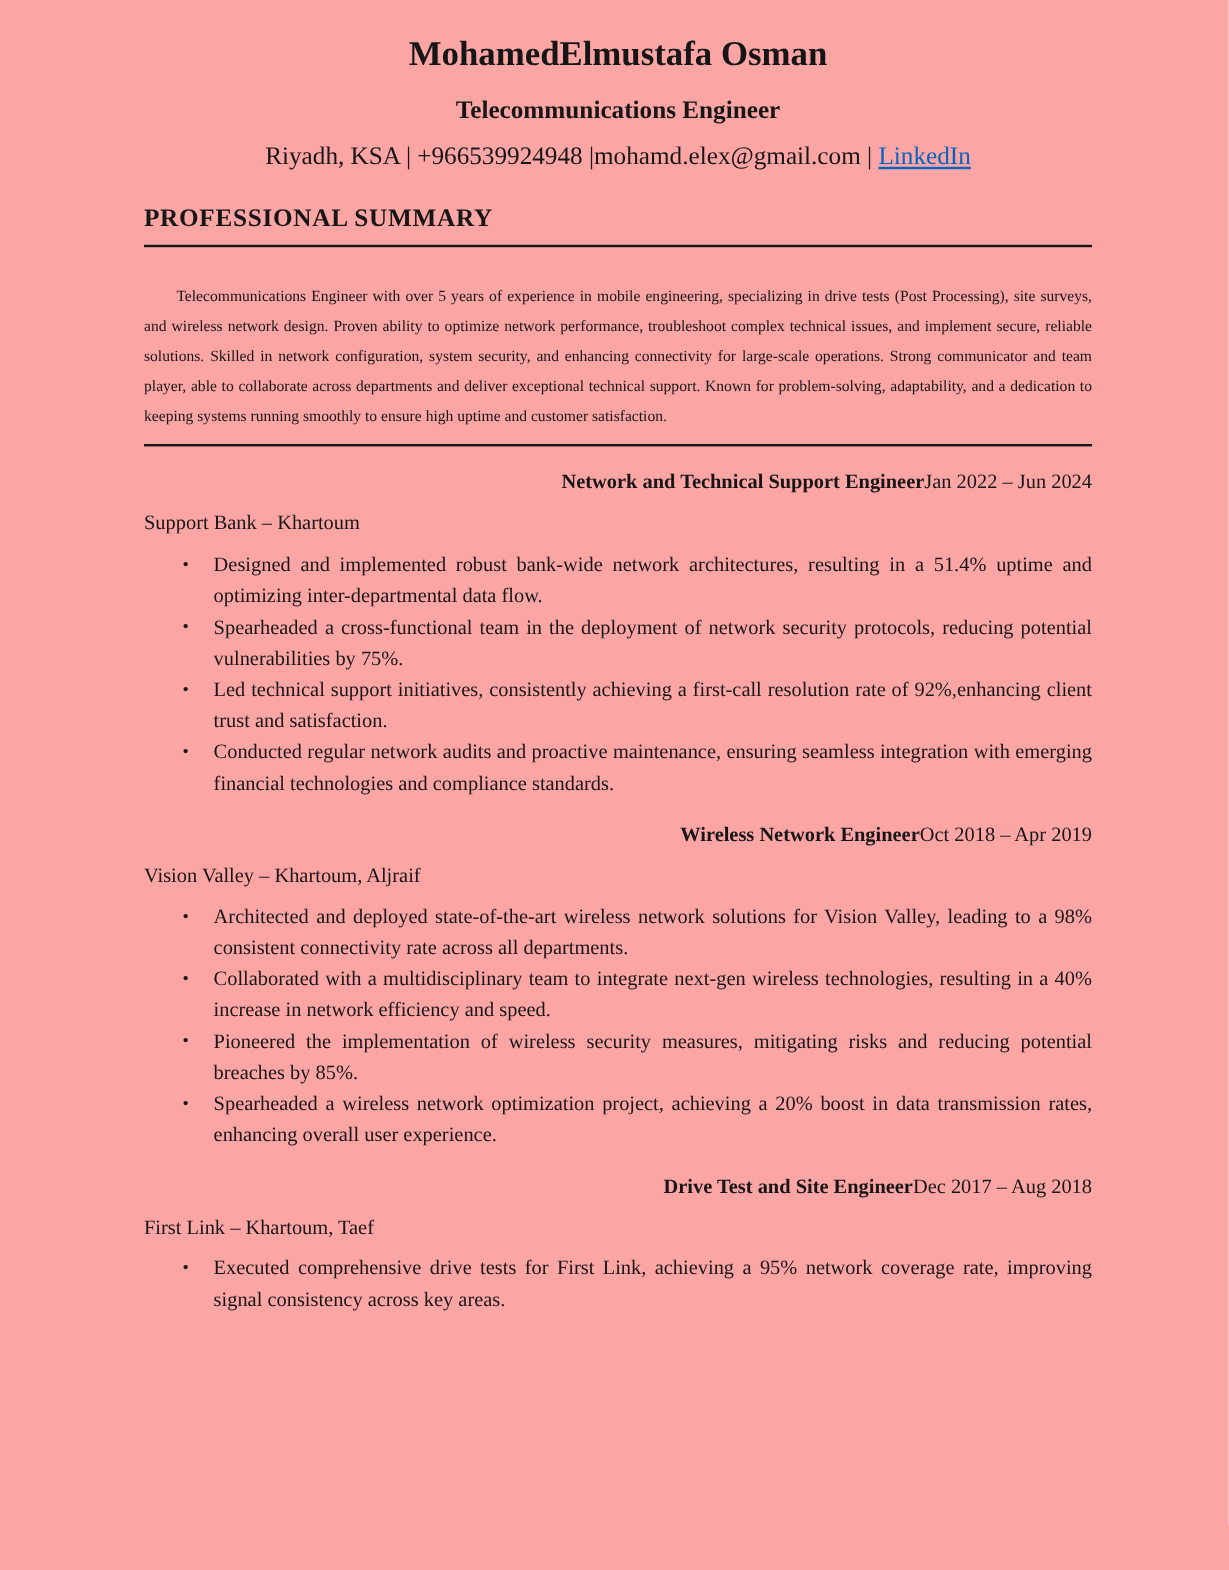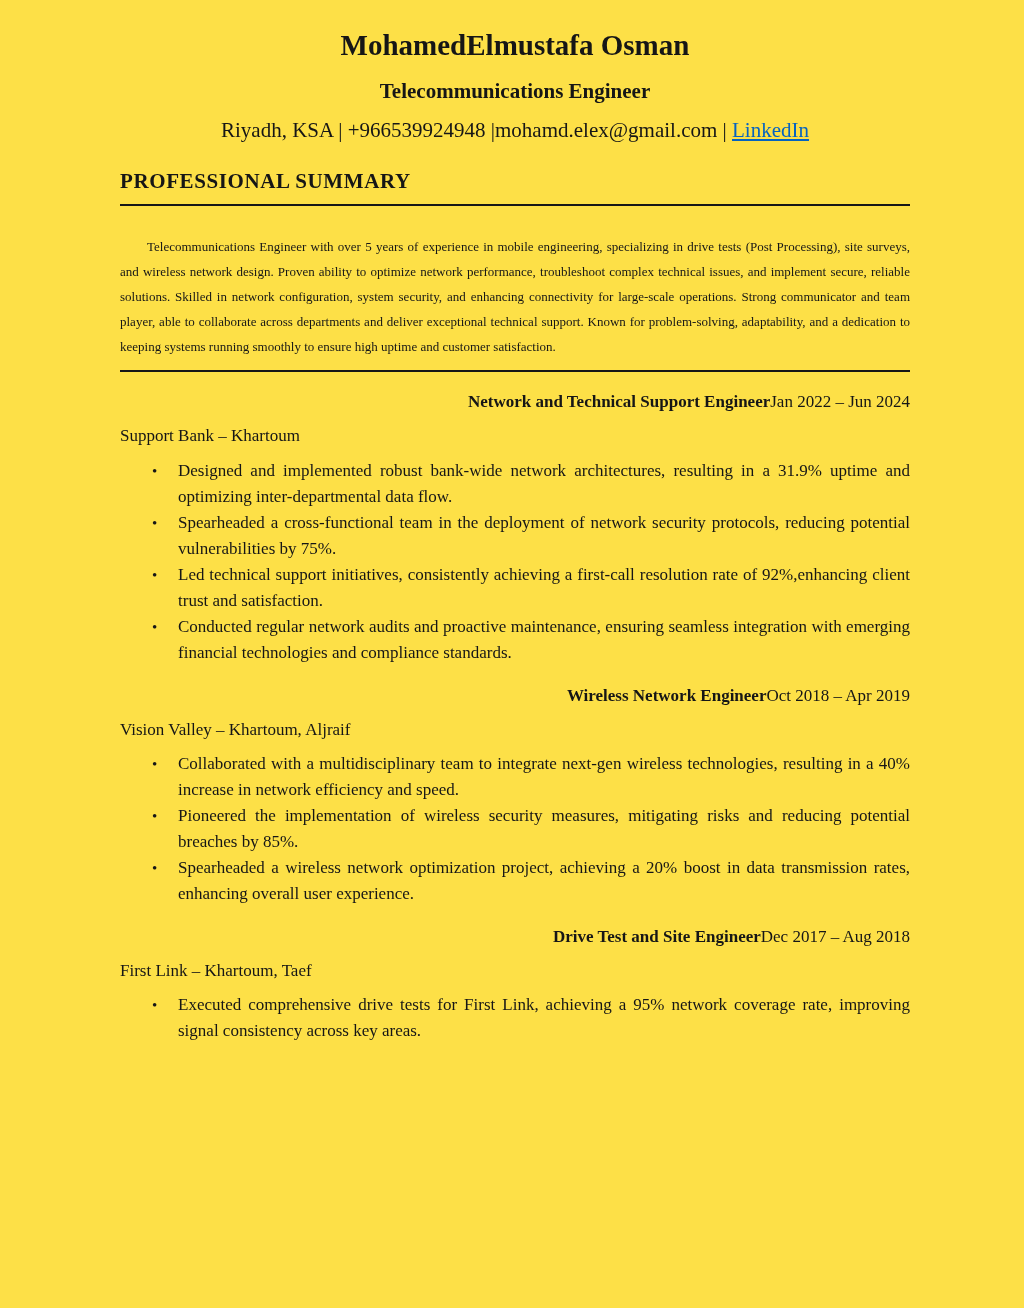--- a/index.html
+++ b/index.html
@@ -1,21 +1,21 @@
 <!DOCTYPE html>
 <html><head>
 <meta charset="utf-8">
 <style>
   * { box-sizing: border-box; }
   html, body { margin: 0; padding: 0; background: #ffffff; }
   .page {
     width: 1024px;
     height: 1308px;
     margin: 0 auto;
-    background: #fde047;
+    background: #fca5a5;
     color: #161616;
     font-family: "Liberation Serif", "DejaVu Serif", serif;
     padding: 30px 114px 40px 120px;
     overflow: hidden;
   }
 
   
   .resume-header { text-align: center; }
   .name {
     font-size: 29px;
@@ -126,41 +126,44 @@
     <hr class="rule">
 
     <div class="job">
       <div class="job-title-row">
         <span class="job-title">Network  and Technical Support Engineer</span>
         <span class="job-dates">Jan 2022 – Jun 2024</span>
       </div>
       <p class="company">Support Bank – Khartoum</p>
       <div class="bullets">
         <div class="bullet">
-            <span class="bullet-text">Designed and implemented robust bank-wide network architectures, resulting in a 31.9% uptime and optimizing inter-departmental data flow.</span>
+            <span class="bullet-text">Designed and implemented robust bank-wide network architectures, resulting in a 51.4% uptime and optimizing inter-departmental data flow.</span>
           </div>
         <div class="bullet">
             <span class="bullet-text">Spearheaded a cross-functional team in the deployment of network security protocols, reducing potential vulnerabilities by 75%.</span>
           </div>
         <div class="bullet">
             <span class="bullet-text">Led technical support initiatives, consistently achieving a first-call resolution rate of 92%,enhancing client trust and satisfaction.</span>
           </div>
         <div class="bullet">
             <span class="bullet-text">Conducted regular network audits and proactive maintenance, ensuring seamless integration with emerging financial technologies and compliance standards.</span>
           </div>
       </div>
     </div>
 
     <div class="job">
       <div class="job-title-row">
         <span class="job-title">Wireless Network Engineer</span>
         <span class="job-dates">Oct 2018 – Apr 2019</span>
       </div>
       <p class="company">Vision Valley – Khartoum, Aljraif</p>
       <div class="bullets">
+        <div class="bullet">
+            <span class="bullet-text">Architected and deployed state-of-the-art wireless network solutions for Vision Valley, leading to a 98% consistent connectivity rate across all departments.</span>
+          </div>
         <div class="bullet">
             <span class="bullet-text">Collaborated with a multidisciplinary team to integrate next-gen wireless technologies, resulting in a 40% increase in network efficiency and speed.</span>
           </div>
         <div class="bullet">
             <span class="bullet-text">Pioneered the implementation of wireless security measures, mitigating risks and reducing potential breaches by 85%.</span>
           </div>
         <div class="bullet">
             <span class="bullet-text">Spearheaded a wireless network optimization project, achieving a 20% boost in data transmission rates, enhancing overall user experience.</span>
           </div>
       </div>

